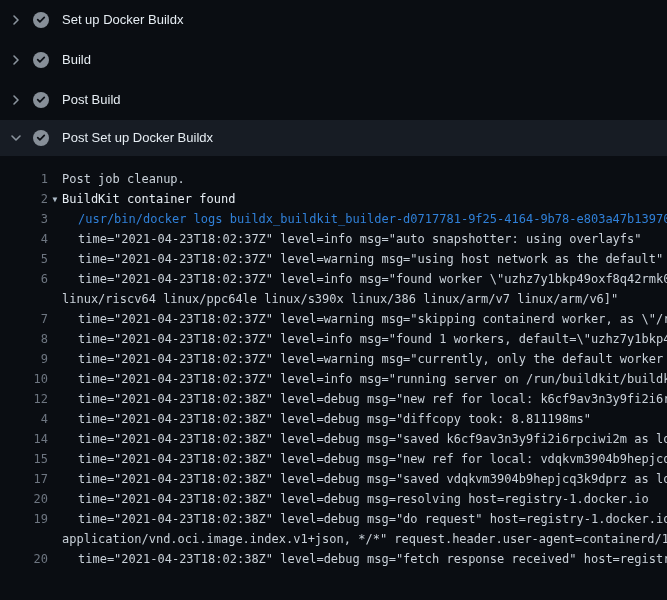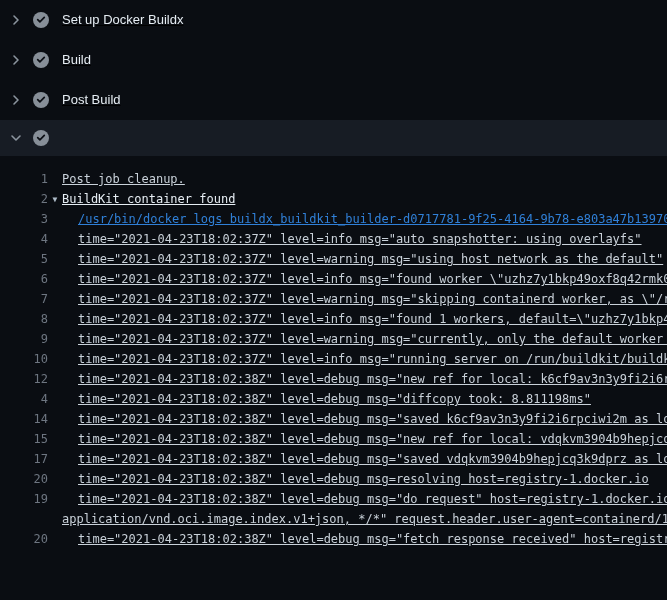--- a/index.html
+++ b/index.html
@@ -5,21 +5,21 @@
   html,body{margin:0;padding:0;}
   body{
     width:667px;height:600px;overflow:hidden;
     background:var(--page_bg,#0a0d12);
     font-family:"Liberation Sans", sans-serif;
   }
   
   .steps{width:100%;}
   .step-row{
     display:flex;align-items:center;height:40px;padding-left:8px;
-    cursor:pointer;box-sizing:border-box;text-decoration:underline;
+    cursor:pointer;box-sizing:border-box;
   }
   .step-row.expanded{height:36px;background:var(--header_bg,#171c24);}
   .chev{width:16px;height:16px;flex:none;margin-right:9px;display:flex;align-items:center;justify-content:center;}
   .chev svg{display:block;}
   .step-row.expanded .chev svg{transform:rotate(90deg);}
   .check{width:16px;height:16px;flex:none;display:flex;}
   .step-title{
     margin-left:13px;font-size:13px;line-height:16px;
     color:var(--step_title,#e6edf3);
   }
@@ -30,21 +30,20 @@
     font-size:12px;line-height:20px;
   }
   .row{display:flex;white-space:pre;height:20px;}
   .gutter{
     width:48px;flex:none;text-align:right;
     color:var(--line_number,#6e7681);cursor:pointer;
   }
   .txt{
     margin-left:14px;flex:1;overflow:hidden;
     color:var(--log_text,#c9d1d9);
-    text-decoration:underline;
   }
   .row.indent1 .txt{padding-left:16px;}
   .row.kind-command .txt{color:var(--command,#3080d8);}
   .row.kind-group .txt{margin-left:0;color:var(--group_text,#e6edf3);}
   .tri{
     display:none;width:14px;font-size:8px;text-align:center;
     color:var(--triangle,#adbac7);vertical-align:1px;cursor:pointer;
   }
   .row.kind-group .tri{display:inline-block;}
 </style>
@@ -102,20 +101,21 @@
       <svg width="16" height="16" viewBox="0 0 16 16">
         <polyline points="6,4 10,8 6,12" fill="none" style="stroke:var(--chevron,#8b949e)" stroke-width="1.6" stroke-linecap="round" stroke-linejoin="round"></polyline>
       </svg>
     </span>
     <span class="check">
       <svg width="16" height="16" viewBox="0 0 16 16">
         <circle cx="8" cy="8" r="8" style="fill:var(--check_circle,#878f98)"></circle>
         <path d="M11.3 5.4 L6.9 9.8 L4.7 7.6" fill="none" style="stroke:var(--check_mark,#0b0e14)" stroke-width="1.7" stroke-linecap="round" stroke-linejoin="round"></path>
       </svg>
     </span>
+    <span class="step-title">Post Set up Docker Buildx</span>
   </div>
 </div>
 <div class="log" id="log">
   <div class="row kind-plain indent0">
     <span class="gutter">1</span>
     <span class="txt"><span class="body">Post job cleanup.</span></span>
   </div>
 
   <div class="row kind-group indent0">
     <span class="gutter">2</span>
@@ -135,20 +135,24 @@
   <div class="row kind-plain indent1">
     <span class="gutter">5</span>
     <span class="txt"><span class="body">time="2021-04-23T18:02:37Z" level=warning msg="using host network as the default"</span></span>
   </div>
 
   <div class="row kind-plain indent1">
     <span class="gutter">6</span>
     <span class="txt"><span class="body">time="2021-04-23T18:02:37Z" level=info msg="found worker \"uzhz7y1bkp49oxf8q42rmk0xj\", has support for platforms: [linux/amd64 linux/arm64</span></span>
   </div>
 
+  <div class="row kind-plain indent0">
+    <span class="gutter"></span>
+    <span class="txt"><span class="body">linux/riscv64 linux/ppc64le linux/s390x linux/386 linux/arm/v7 linux/arm/v6]"</span></span>
+  </div>
 
   <div class="row kind-plain indent1">
     <span class="gutter">7</span>
     <span class="txt"><span class="body">time="2021-04-23T18:02:37Z" level=warning msg="skipping containerd worker, as \"/run/containerd/containerd.sock\" does not exist"</span></span>
   </div>
 
   <div class="row kind-plain indent1">
     <span class="gutter">8</span>
     <span class="txt"><span class="body">time="2021-04-23T18:02:37Z" level=info msg="found 1 workers, default=\"uzhz7y1bkp49oxf8q42rmk0xj\""</span></span>
   </div>

